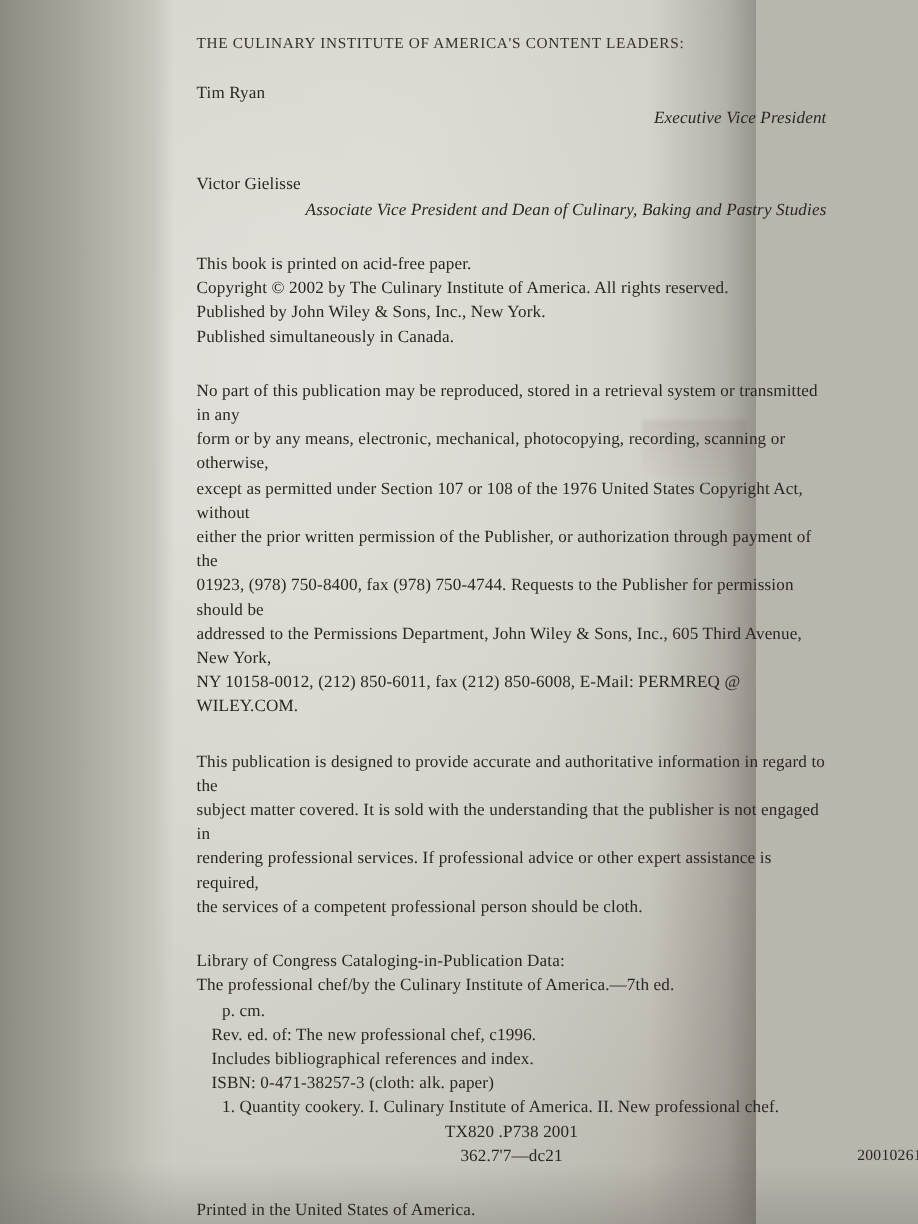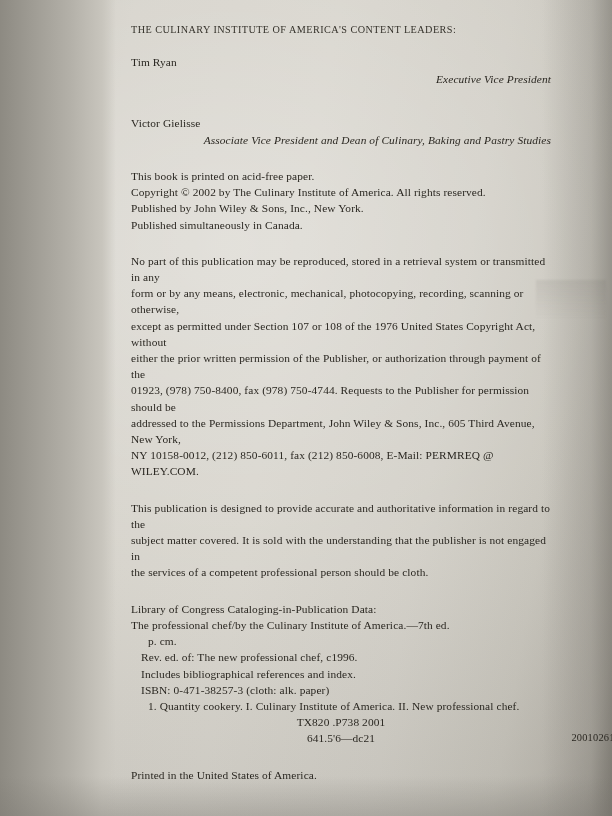--- a/index.html
+++ b/index.html
@@ -8,21 +8,21 @@
   }
   body {
     width: 612px;
     height: 816px;
     overflow: hidden;
     background: #b9b6ae;
     font-family: "Liberation Serif", serif;
   }
   .page {
     position: relative;
-    width: 612px;
+    width: 504px;
     height: 816px;
     
     background:
       radial-gradient(140% 90% at 38% 30%, rgba(255,255,255,0.30) 0%, rgba(255,255,255,0.05) 45%, rgba(0,0,0,0.06) 80%, rgba(0,0,0,0.16) 100%),
       linear-gradient(100deg, #c6c3bb 0%, #cfccc4 6%, #d5d2ca 18%, #d7d4cc 45%, #d2cfc7 68%, #c9c6bd 84%, #b9b5ac 96%, #a8a49b 100%);
   }
   
   .gutter-left {
     position: absolute;
     left: 0; top: 0;
@@ -156,38 +156,39 @@
       <span class="ln">01923, (978) 750-8400, fax (978) 750-4744. Requests to the Publisher for permission should be</span>
       <span class="ln">addressed to the Permissions Department, John Wiley &amp; Sons, Inc., 605 Third Avenue, New York,</span>
       <span class="ln">NY  10158-0012, (212) 850-6011, fax (212) 850-6008, E-Mail: PERMREQ @ WILEY.COM.</span>
     </p>
 
     <div class="gap-lg"></div>
 
     <p class="para">
       <span class="ln">This publication is designed to provide accurate and authoritative information in regard to the</span>
       <span class="ln">subject matter covered.  It is sold with the understanding that the publisher is not engaged in</span>
+      <span class="ln">rendering professional services. If professional advice or other expert assistance is required,</span>
       <span class="ln">the services of a competent professional person should be cloth.</span>
     </p>
 
     <div class="gap-lg"></div>
 
     <div>
       <div class="loc-line">Library of Congress Cataloging-in-Publication Data:</div>
       <div class="loc-line">The professional chef/by the Culinary Institute of America.—7th ed.</div>
       <div class="loc-line indent-1">p. cm.</div>
       <div class="loc-line indent-2">Rev. ed. of: The new professional chef, c1996.</div>
       <div class="loc-line indent-2">Includes bibliographical references and index.</div>
       <div class="loc-line indent-2">ISBN: 0-471-38257-3 (cloth: alk. paper)</div>
       <div class="loc-line indent-1">1. Quantity cookery. I. Culinary Institute of America. II. New professional chef.</div>
       <div class="loc-line lccn-row">
         <span>TX820 .P738 2001</span>
       </div>
       <div class="loc-line lccn-row">
-        <span>641.5'6—dc21</span>
+        <span>362.7'7—dc21</span>
         <span class="lccn">2001026112</span>
       </div>
     </div>
 
     <div class="gap-lg"></div>
 
     <div>Printed in the United States of America.</div>
 
   </div>
 </div>

